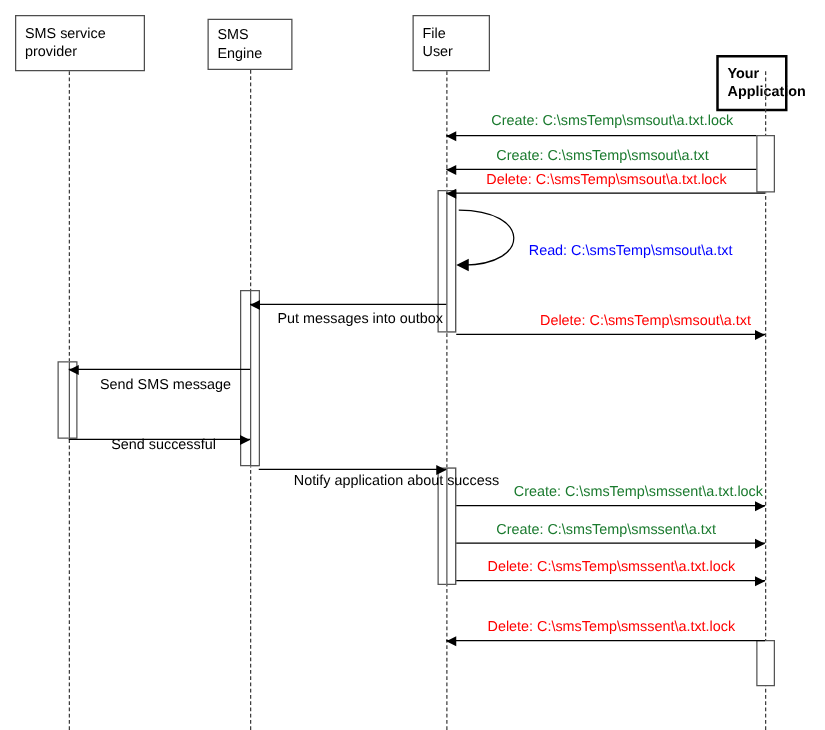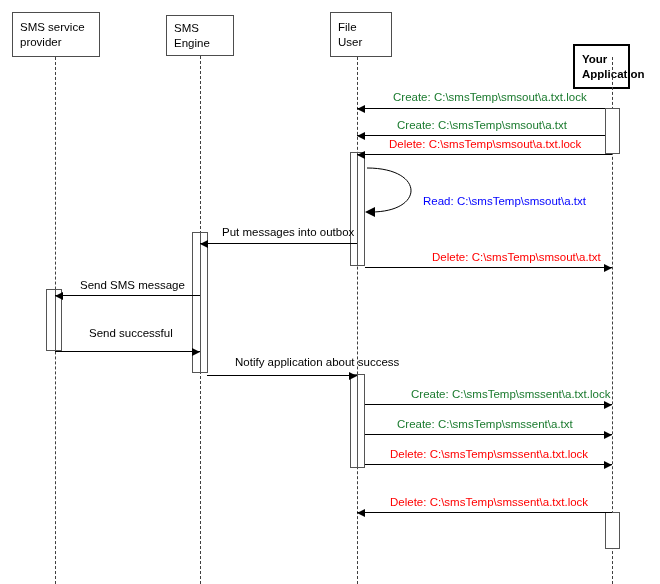--- a/index.html
+++ b/index.html
@@ -76,32 +76,32 @@
   .msg-label {
     position: absolute;
     white-space: nowrap;
     font-size: 11.5px;
     line-height: 13px;
     background: transparent;
   }
   .msg-label.c-green  { color: #1a7a2e; }
   .msg-label.c-red    { color: #ff0000; }
   .msg-label.c-blue   { color: #0000ff; }
-  .msg-label.c-black  { color: #000000; }
+  .msg-label.c-black  { color: #000000; margin-top: 23px; }
   
   .selfcall {
     position: absolute;
   }
 </style>
 </head>
 <body>
 
 <div id="diagram-root">
   <div id="participants-layer">
-      <div class="participant" style="left: 12px; top: 12px; width: 88px; height: 45px;">
+      <div class="participant" style="left: 12px; top: 12px; width: 104px; height: 45px;">
         <span>SMS service</span>
         <span>provider</span>
       </div>
       <div class="participant" style="left: 166px; top: 15px; width: 68px; height: 41px;">
         <span class="pname-underline">SMS Engine</span>
       </div>
       <div class="participant" style="left: 330px; top: 12px; width: 62px; height: 45px;">
         <span>File</span>
         <span>User</span>
       </div>

